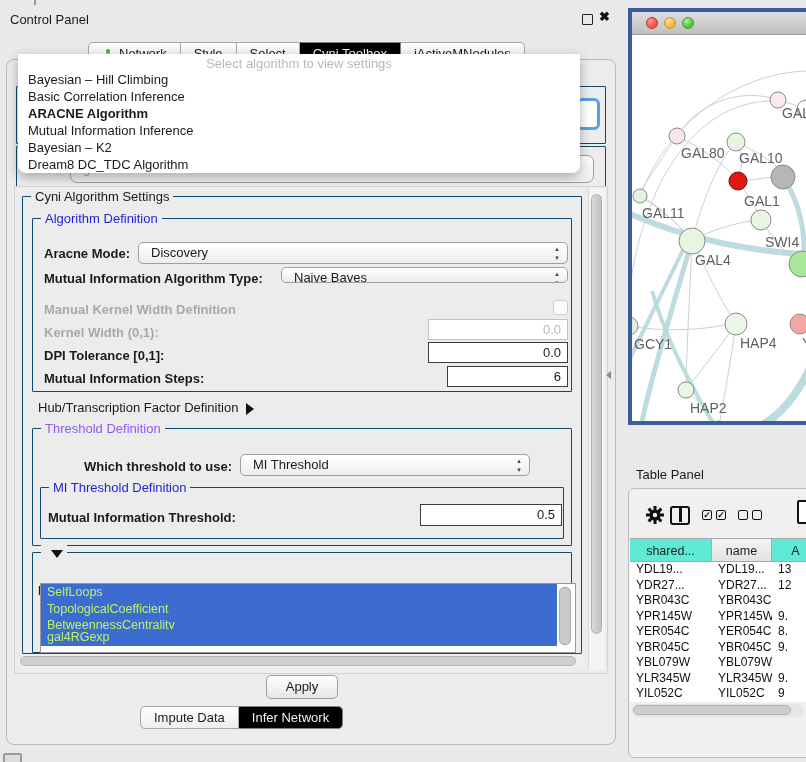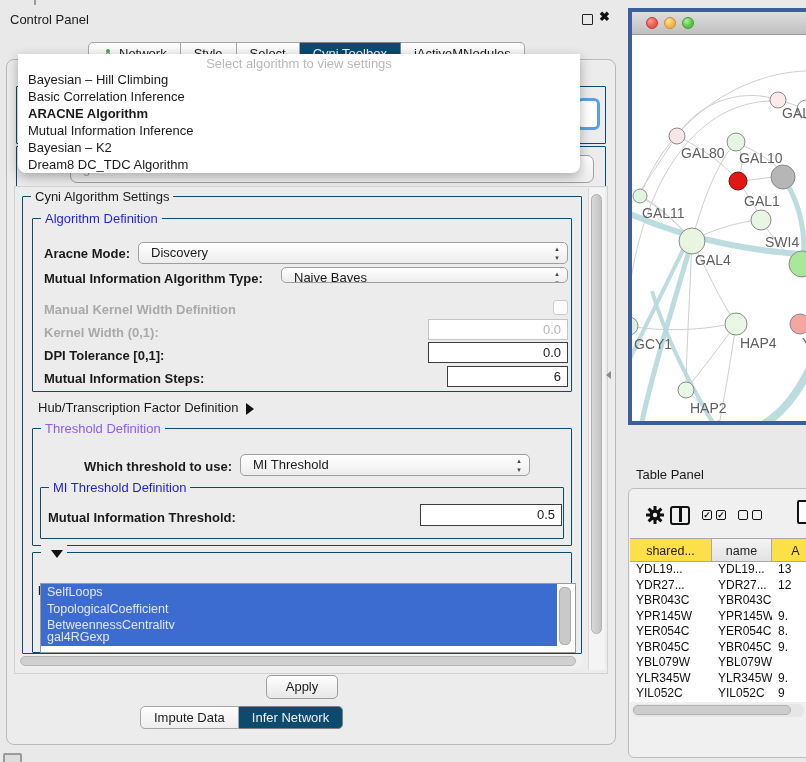--- a/index.html
+++ b/index.html
@@ -16,21 +16,21 @@
   .top-tick{left:34px;top:0;width:2px;height:5px;background:#9a9a9a;}
 
   .tabbar{display:flex;}
   .tab{
     height:21px;line-height:21px;padding:0 13px;background:linear-gradient(#fdfdfd,#eeeeee);
     border:1px solid #a6a6a6;border-left:none;font-size:13px;color:#1c1c1c;
     display:flex;align-items:center;gap:5px;white-space:nowrap;
   }
   .tab:first-child{border-left:1px solid #a6a6a6;border-radius:5px 0 0 5px;}
   .tab:last-child{border-radius:0 5px 5px 0;}
-  .tab.selected{background:#0c4a6e;color:#f2f2f2;border-color:#808080;}
+  .tab.selected{background:#000000;color:#f2f2f2;border-color:#808080;}
 
   .main-panel{left:6px;top:59px;width:608px;height:684px;background:#ececec;
     border:1px solid #b9b9b9;border-radius:8px;}
 
   .fieldset{border:1px solid #0c4a6e;border-radius:1px;}
   .legend{position:absolute;top:-8px;left:8px;background:#ececec;padding:0 4px;font-size:13px;white-space:nowrap;}
   .legend.blue{color:#1f1fd6;}
   .legend.green{color:#8b5cf6;}
 
   .combo{background:linear-gradient(#ffffff,#ededed);border:1px solid #9f9f9f;border-radius:5px;
@@ -42,21 +42,21 @@
   .glabel{font-weight:bold;font-size:13px;color:#a9a9a9;white-space:nowrap;}
   .checkbox{width:13px;height:13px;border:1px solid #cccccc;border-radius:3px;background:#fbfbfb;}
 
   .popup{left:18px;top:54px;width:562px;height:119px;background:#fff;
     border-radius:0 0 8px 8px;box-shadow:0 4px 12px rgba(0,0,0,.3);}
   .popup-placeholder{position:absolute;top:2px;left:0;width:100%;text-align:center;color:#b9b9b9;font-size:13px;}
   .popup-item{position:absolute;left:0;width:100%;height:17px;line-height:17px;padding-left:10px;box-sizing:border-box;font-size:13px;}
   .popup-item.bold{font-weight:bold;}
 
   .attr-list{left:40px;top:583px;width:534px;height:68px;background:#fff;border:1px solid #9a9a9a;overflow:hidden;}
-  .attr-row{position:absolute;left:0;width:516px;height:17px;line-height:16px;background:#3d6cd0;color:#e5e5e5;
+  .attr-row{position:absolute;left:0;width:516px;height:17px;line-height:16px;background:#3d6cd0;color:#bef264;
     font-size:12.5px;padding-left:6px;box-sizing:border-box;}
   .attr-scroll{position:absolute;left:517px;top:2px;width:13px;height:62px;}
   .attr-thumb{position:absolute;left:1px;top:1px;width:10px;height:56px;border-radius:5px;background:#c9c9c9;border:1px solid #ababab;}
 
   .vscroll{left:588px;top:188px;width:16px;height:482px;background:#f4f4f4;border-left:1px solid #d8d8d8;}
   .vthumb{position:absolute;left:2px;top:6px;width:11px;height:440px;border-radius:6px;
     background:linear-gradient(90deg,#d9d9d9,#c2c2c2);border:1px solid #b0b0b0;box-sizing:border-box;}
   .hscroll{left:18px;top:654px;width:566px;height:14px;background:#f0f0f0;border-radius:7px;}
   .hthumb{position:absolute;left:2px;top:2px;width:556px;height:10px;border-radius:5px;background:#d0d0d0;border:1px solid #b4b4b4;box-sizing:border-box;}
 
@@ -85,21 +85,21 @@
   .tp-panel{left:628px;top:488px;width:192px;height:268px;background:#f0f0f0;border:1px solid #bdbdbd;border-radius:6px;}
   .tp-split{left:670px;top:506px;width:20px;height:19px;border:2.5px solid #111;border-radius:3px;box-sizing:border-box;}
   .tp-split:before{content:"";position:absolute;left:7px;top:0;width:2.5px;height:14px;background:#111;}
   .cb{position:absolute;width:10px;height:10px;border:1.5px solid #111;border-radius:2px;box-sizing:border-box;
     font-size:9px;line-height:8px;text-align:center;color:#111;font-weight:bold;}
   .tp-doc{left:797px;top:500px;width:18px;height:24px;border:2.5px solid #111;border-radius:2px;background:#fff;box-sizing:border-box;}
   .tbl-header{left:630px;top:538px;height:24px;display:flex;}
   .th{height:24px;line-height:24px;text-align:center;font-size:12.5px;color:#222;
     border-right:1px solid #a8a8a8;border-top:1px solid #a8a8a8;border-bottom:1px solid #a8a8a8;box-sizing:border-box;
     background:linear-gradient(#f4f4f4,#e2e2e2);overflow:hidden;white-space:nowrap;}
-  .th.hl{background:#fde047;}
+  .th.hl{background:#5eead4;}
   .tbl-rows{left:630px;top:562px;width:190px;height:140px;background:#fff;overflow:hidden;}
   .tr{position:absolute;left:0;width:100%;height:15.5px;line-height:15px;font-size:12px;color:#111;white-space:nowrap;}
   .td{position:absolute;top:0;padding-left:6px;box-sizing:border-box;overflow:hidden;white-space:nowrap;}
   .tbl-hscroll{left:632px;top:704px;width:172px;height:13px;background:#e6e6e6;border-radius:6px;}
   .tbl-hthumb{position:absolute;left:1px;top:1px;width:158px;height:10px;border-radius:5px;background:#cdcdcd;border:1px solid #b2b2b2;box-sizing:border-box;}
 
   .bl-icon{left:3px;top:753px;width:15px;height:12px;border:2px solid #9a9a9a;background:#dddddd;border-radius:2px;}
 </style>
 </head>
 <body>

